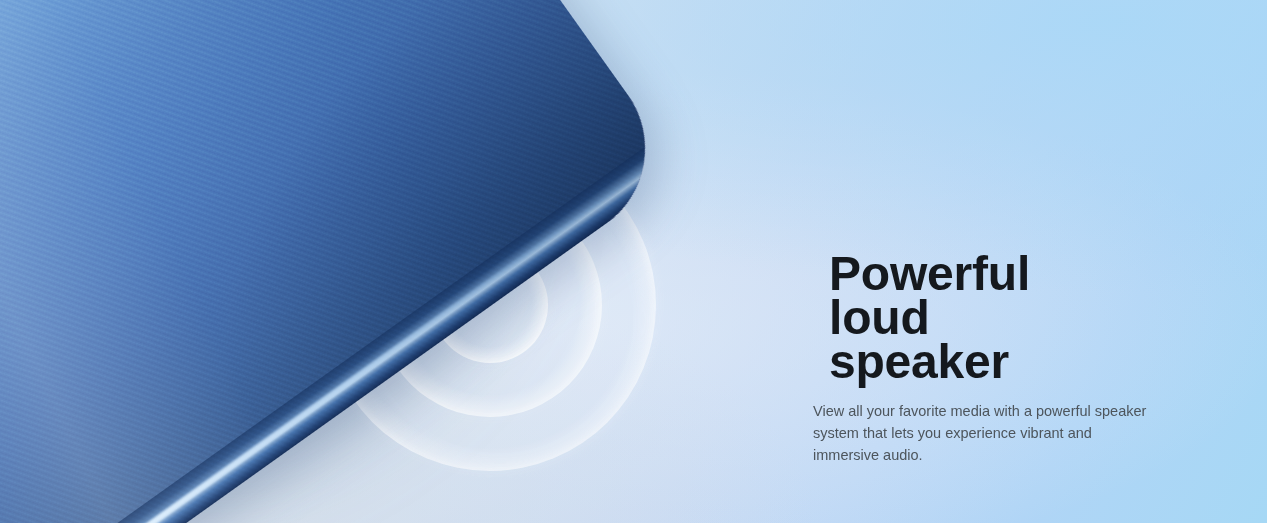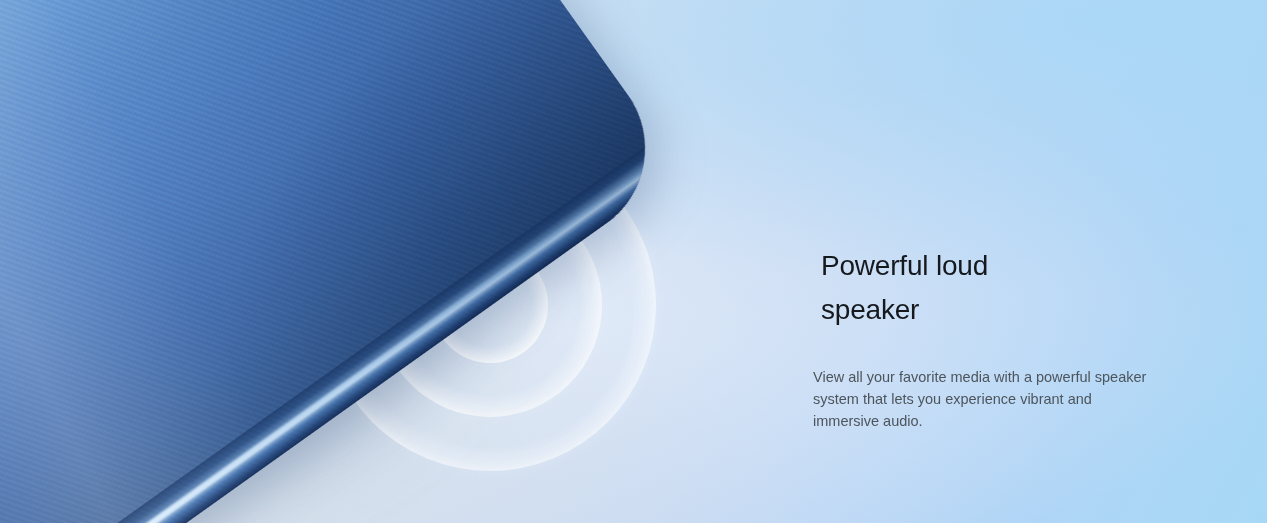--- a/index.html
+++ b/index.html
@@ -194,30 +194,30 @@
   }
 
   
   .copy {
     position: absolute;
     left: 813px;
     top: 236px;
     width: 346px;
   }
   .headline {
-    margin: 8px;
-    font-size: 28px;
+    margin: 16px;
+    font-size: 48px;
     line-height: 44px;
-    font-weight: 400;
+    font-weight: 700;
     letter-spacing: -0.2px;
     color: #15191e;
     white-space: pre-line;
   }
   .subcopy {
-    margin: 34px 0 0 0;
+    margin: 16px 0 0 0;
     font-size: 14.5px;
     line-height: 22px;
     font-weight: 400;
     color: #4d555c;
   }
 </style>
 </head>
 <body>
 
 <div class="banner">

